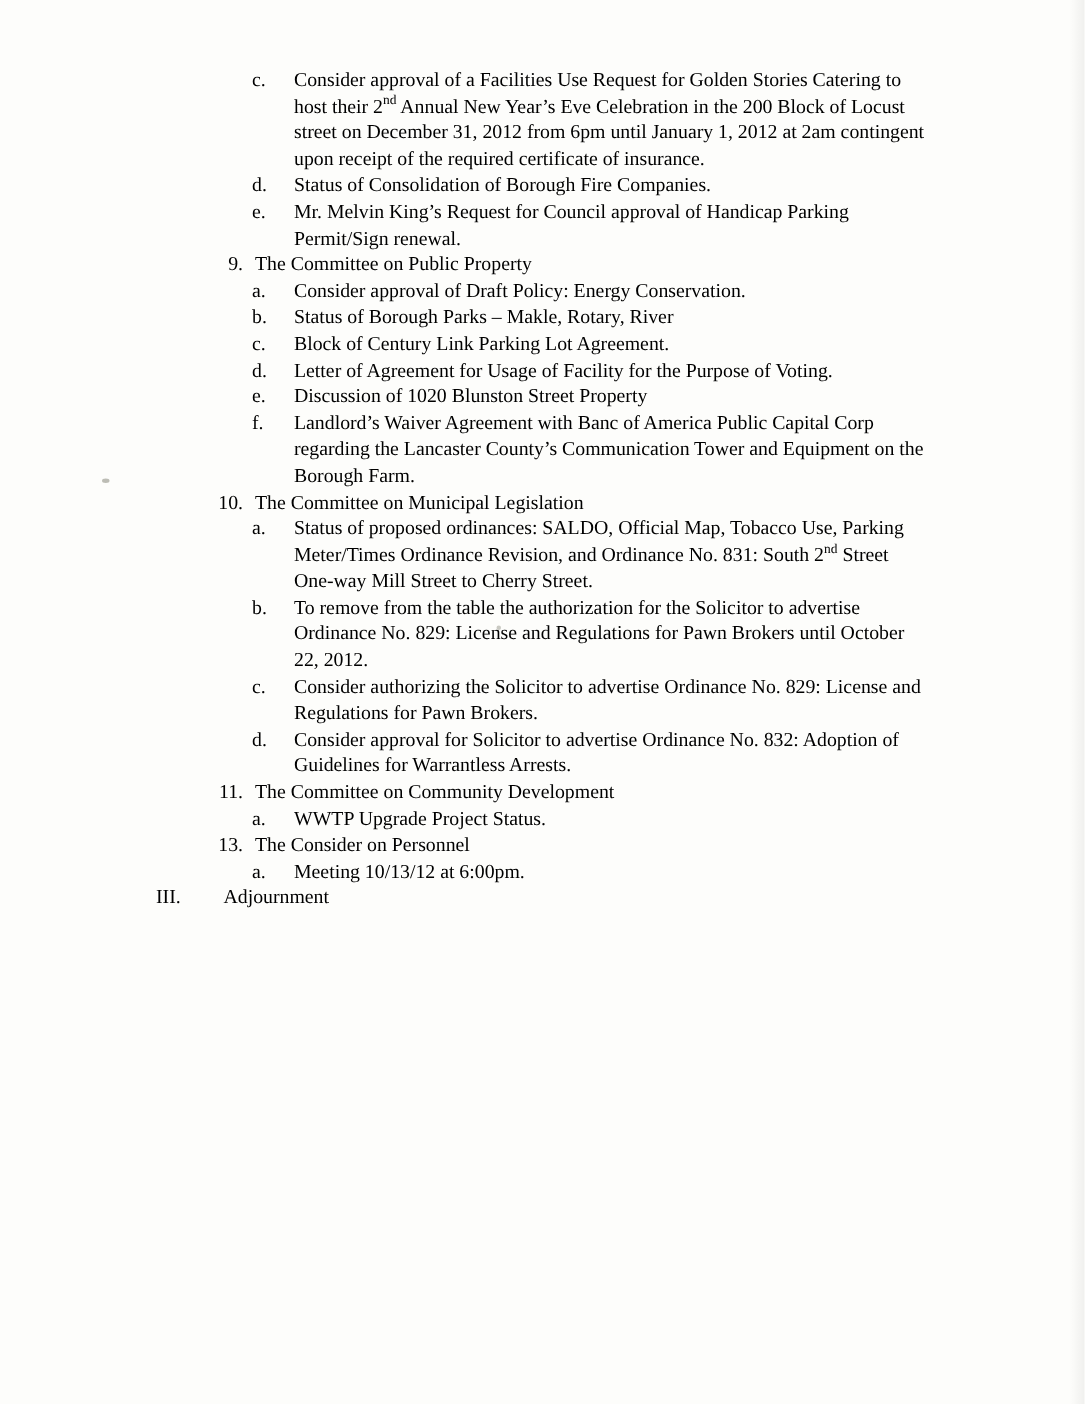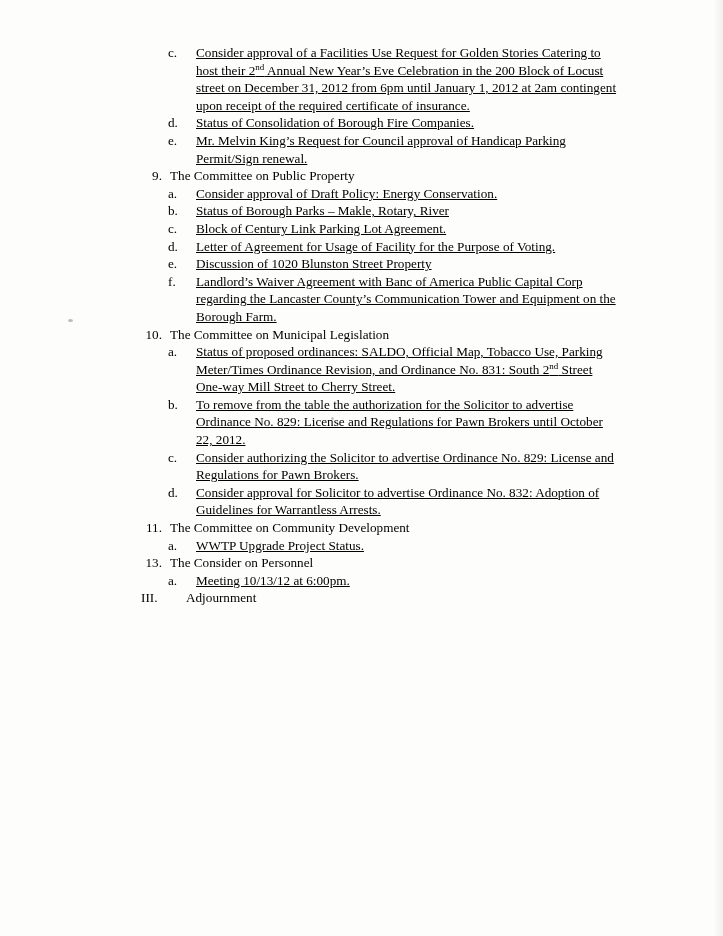--- a/index.html
+++ b/index.html
@@ -32,21 +32,20 @@
     font-size: 13.2px;
     line-height: 17.6px;
   }
   
   .lvl-roman {
     padding-left: 104px;
   }
   .lvl-roman .marker {
     width: 45px;
     flex: 0 0 45px;
-    margin-left: 37px;
   }
   .lvl-roman .text {
     flex: 1 1 auto;
   }
   
   .lvl-num {
     padding-left: 140px;
   }
   .lvl-num .marker {
     width: 30px;
@@ -62,21 +61,20 @@
   .lvl-alpha {
     padding-left: 168px;
   }
   .lvl-alpha .marker {
     width: 28px;
     flex: 0 0 28px;
   }
   .lvl-alpha .text {
     flex: 1 1 auto;
     padding-right: 106px;
-    text-decoration: underline;
   }
   sup {
     font-size: 0.68em;
     vertical-align: super;
     line-height: 0;
   }
   .speck {
     position: absolute;
     background: #bdbdb5;
     border-radius: 50%;

